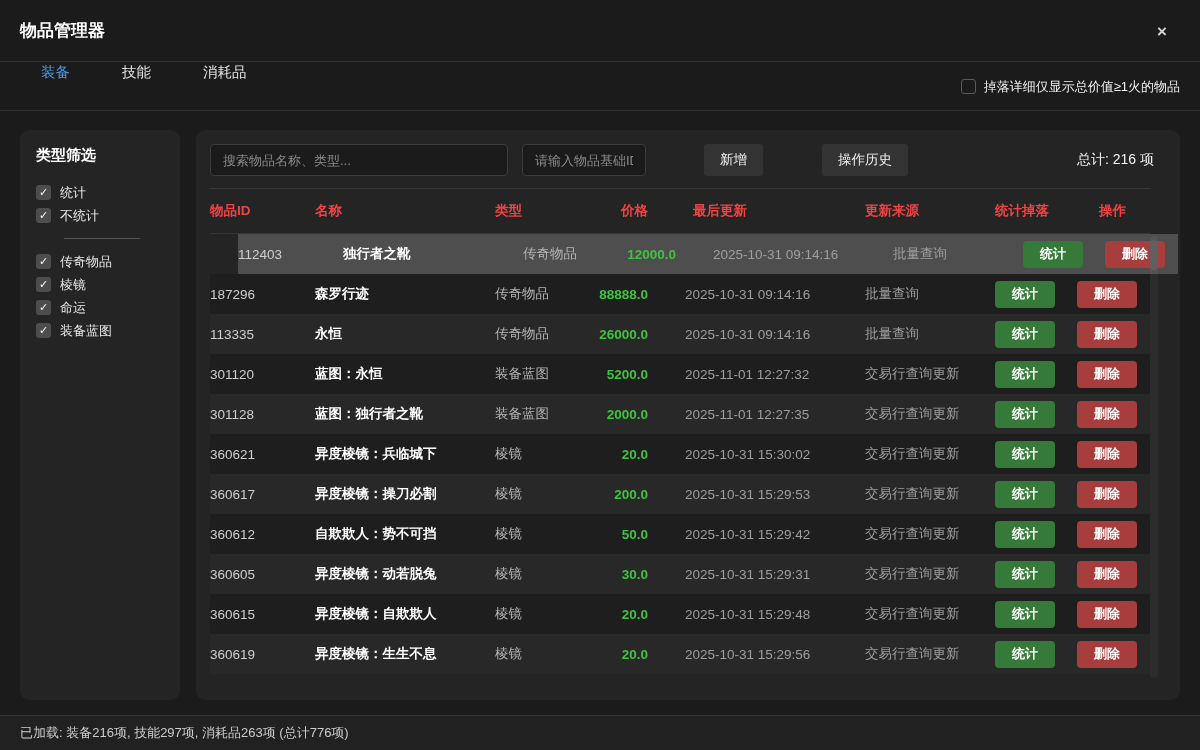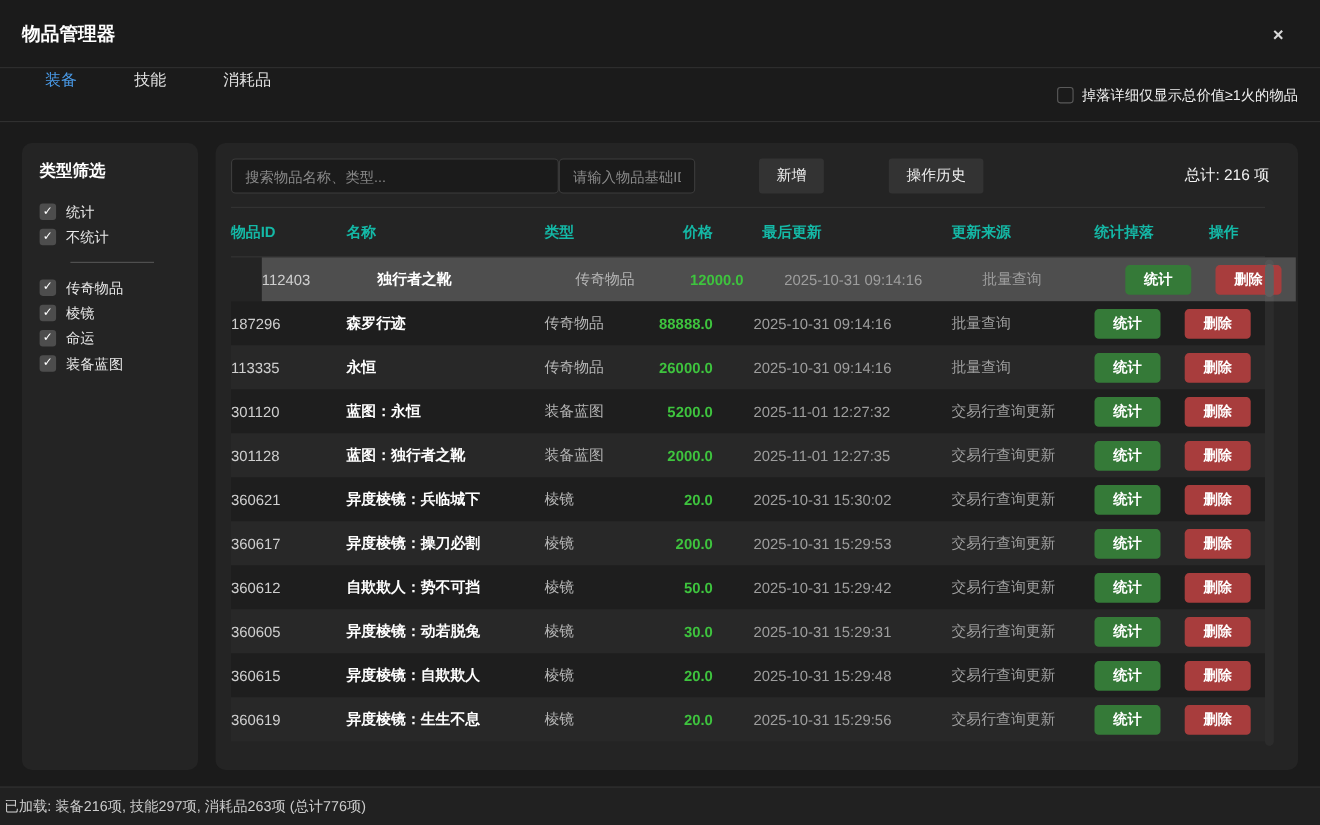--- a/index.html
+++ b/index.html
@@ -61,40 +61,40 @@
   .main { left: 196px; top: 130px; width: 984px; height: 570px; padding: 14px 0 0 14px; }
 
   
   .toolbar { display: flex; align-items: center; height: 32px; margin-bottom: 0; position: relative; width: 956px; }
   .inp {
     height: 32px; background: #1b1b1b; border: 1px solid #3c3c3c; border-radius: 4px;
     color: #dddddd; font-size: 13px; padding: 0 12px;
     font-family: "Liberation Sans", "DejaVu Sans", sans-serif;
   }
   .inp::placeholder { color: #8a8a8a; }
-  .inp-search { width: 298px; }
+  .inp-search { width: 298px; margin-right: 14px; }
   .inp-baseid { width: 124px; margin-right: 10px; }
   .tbtn {
     height: 32px; background: #333333; border: none; border-radius: 3px;
     color: #f0f0f0; font-size: 13.5px; padding: 0 16px; margin-right: 11px; cursor: pointer;
     font-family: "Liberation Sans", "DejaVu Sans", sans-serif;
     margin-left: 48px;
   }
   .total { position: absolute; right: 12px; font-size: 14px; color: #f2f2f2; }
 
   
   .grid-cols {
     display: grid;
     grid-template-columns: 105px 180px 100px 53px 217px 125px 85px 75px;
     align-items: center;
   }
   .thead {
     margin-top: 12px; height: 46px; width: 940px;
     border-top: 1px solid #353535; border-bottom: 1px solid #353535;
-    font-size: 13.5px; font-weight: 700; color: #14b8a6;
+    font-size: 13.5px; font-weight: 700; color: #ef4444;
   }
   .th.c-price { text-align: right; }
   .th.c-del { text-align: center; }
   .tbody { width: 940px; }
   .tr { height: 40px; width: 940px; font-size: 13.5px; cursor: default; }
   .tr.light { background: #282828; }
   .tr.dark  { background: #1e1e1e; }
   .tr.hl    { background: #4e4e4e; margin-left: 28px; }
   .td.c-id     { color: #cfcfcf; }
   .td.c-name   { color: #ffffff; font-weight: 700; }
@@ -117,21 +117,21 @@
   }
   .vscroll-thumb {
     position: absolute; top: 4px; left: 0; width: 8px; height: 30px;
     background: #5f5f5f; border-radius: 4px;
   }
 
   
   .statusbar {
     position: absolute; left: 0; right: 0; top: 715px; height: 35px;
     background: #212121; border-top: 1px solid #323232;
-    line-height: 34px; padding-left: 4px; font-size: 13px; color: #cccccc;
+    line-height: 34px; padding-left: 20px; font-size: 13px; color: #cccccc;
   }
 </style>
 </head>
 <body>
 
 <header class="titlebar">
   <div class="window-title">物品管理器</div>
   <button class="close-btn">×</button>
 </header>
 

